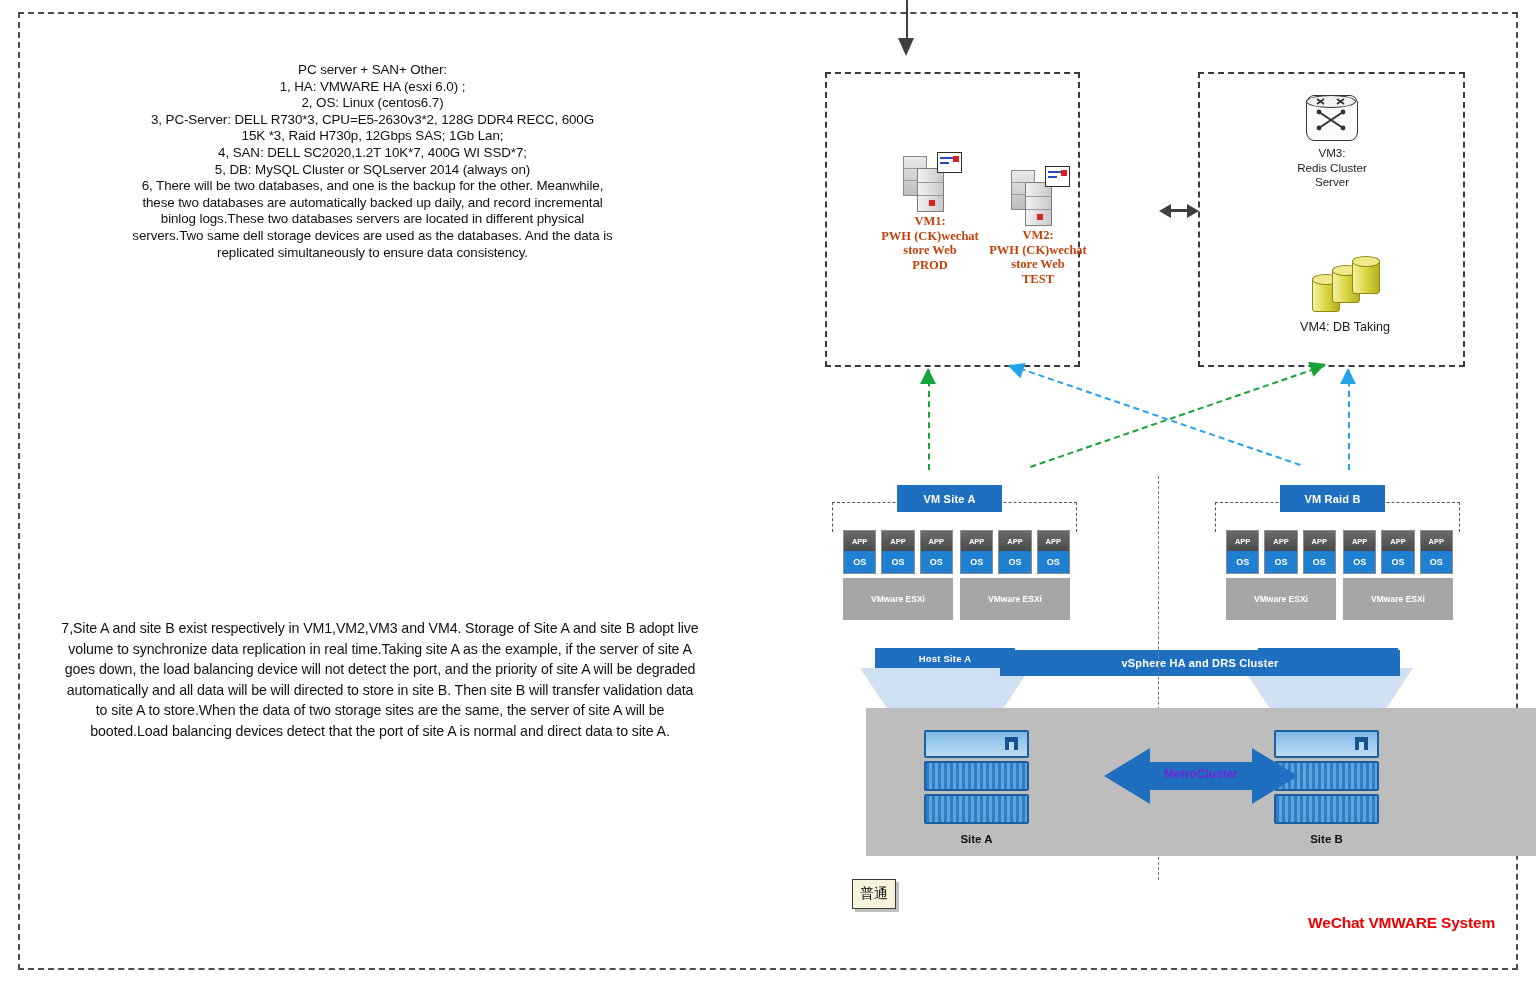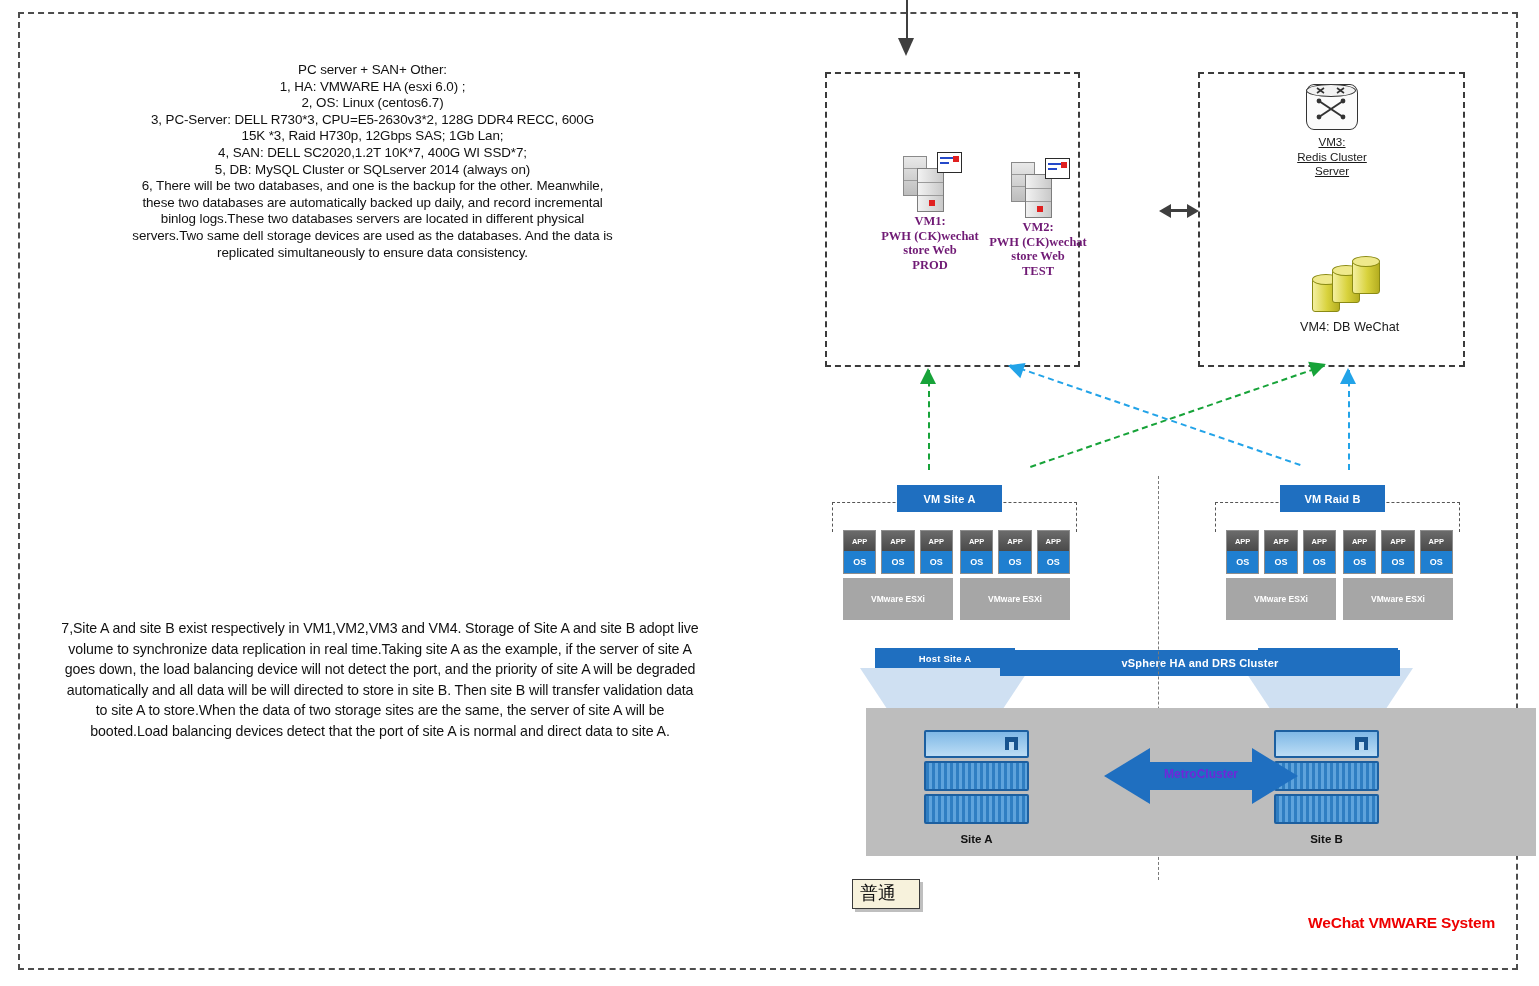--- a/index.html
+++ b/index.html
@@ -36,39 +36,39 @@
   #vm-link-arrow{position:absolute;left:1160px;top:204px;width:38px;height:14px;}
   #vm-link-arrow .bar{position:absolute;left:9px;top:5px;width:20px;height:3px;background:#3f3f3f;}
   #vm-link-arrow .lh{position:absolute;left:-1px;top:0px;width:0;height:0;
      border-top:7px solid transparent;border-bottom:7px solid transparent;border-right:12px solid #3f3f3f;}
   #vm-link-arrow .rh{position:absolute;right:-1px;top:0px;width:0;height:0;
      border-top:7px solid transparent;border-bottom:7px solid transparent;border-left:12px solid #3f3f3f;}
 
   
   .vm-node{position:absolute;text-align:center;width:120px;}
   #vm1-node{left:870px;top:150px;}
-  #vm2-node{left:978px;top:156px;}
+  #vm2-node{left:978px;top:164px;}
   .vm-label{font-family:"Liberation Serif",serif;font-weight:bold;font-size:12.5px;
-            line-height:14.6px;color:#701a75;margin-top:4px;white-space:pre-line;}
+            line-height:14.6px;color:#c2410c;margin-top:4px;white-space:pre-line;}
   .server-icon{position:relative;width:62px;height:60px;margin:0 auto;}
   .server-icon .backbox{position:absolute;left:4px;top:6px;width:22px;height:38px;
       background:linear-gradient(#e9e9e9,#bdbdbd);border:1px solid #8a8a8a;}
   .server-icon .backbox i{position:absolute;left:0;width:100%;height:1px;background:#9a9a9a;}
   .server-icon .tower{position:absolute;left:18px;top:18px;width:25px;height:42px;
       background:linear-gradient(90deg,#f2f2f2,#c9c9c9);border:1px solid #7d7d7d;}
   .server-icon .tower i{position:absolute;left:0;width:100%;height:1px;background:#9a9a9a;}
   .server-icon .dot{position:absolute;left:30px;top:50px;width:6px;height:6px;background:#e02020;}
   .server-icon .screen{position:absolute;left:38px;top:2px;width:23px;height:19px;
       background:#fff;border:1.5px solid #2b2b2b;}
   .server-icon .screen .l1{position:absolute;left:2px;top:4px;width:13px;height:2px;background:#2549c9;}
   .server-icon .screen .l2{position:absolute;left:2px;top:9px;width:9px;height:2px;background:#2549c9;}
   .server-icon .screen .rd{position:absolute;right:2px;top:3px;width:6px;height:6px;background:#e02020;}
 
   
-  #vm3-node{position:absolute;left:1272px;top:84px;width:120px;text-align:center;text-decoration:underline;}
+  #vm3-node{position:absolute;left:1272px;top:95px;width:120px;text-align:center;}
   .redis-icon{position:relative;width:52px;height:46px;margin:0 auto;}
   .redis-icon .cyl{position:absolute;left:0;top:0;width:50px;height:44px;
       border:1.6px solid #333;border-radius:8px/9px;background:#fbfbfb;}
   .redis-icon .cap{position:absolute;left:0px;top:0px;width:50px;height:13px;
       border:1.6px solid #333;border-radius:50%;background:#f2f2f2;box-sizing:border-box;}
   .vm3-label{font-family:"Liberation Sans",sans-serif;font-size:11.6px;line-height:14.6px;
       color:#1a1a1a;margin-top:5px;white-space:pre-line;}
 
   
   #vm4-node{position:absolute;left:1300px;top:256px;width:180px;}
@@ -147,22 +147,22 @@
       border-top:28px solid transparent;border-bottom:28px solid transparent;border-right:46px solid #1f6fc0;}
   #metro-arrow .rh{position:absolute;right:0;top:0;width:0;height:0;
       border-top:28px solid transparent;border-bottom:28px solid transparent;border-left:46px solid #1f6fc0;}
   #metro-arrow .lbl{position:absolute;left:0;top:19px;width:194px;text-align:center;
       color:#6d28d9;font-size:12px;font-weight:bold;}
 
   #center-divider{position:absolute;left:1158px;top:476px;width:0;height:404px;
       border-left:1.6px dashed #7a7a7a;}
 
   
-  #tooltip-putong{position:absolute;left:852px;top:879px;padding:3px 23px 5px 7px;
-      background:#f7f2dc;border:1px solid #3a3a3a;font-size:18px;line-height:20px;
+  #tooltip-putong{position:absolute;left:852px;top:879px;padding:3px 7px 5px 7px;
+      background:#f7f2dc;border:1px solid #3a3a3a;font-size:14px;line-height:20px;
       color:#111;box-shadow:3px 3px 0 rgba(0,0,0,.25);
       font-family:"DejaVu Sans",sans-serif;}
   #footer-title{position:absolute;left:1495px;top:914px;transform:translateX(-100%);
       color:#ee0000;font-weight:bold;font-size:15.5px;letter-spacing:-.2px;
       white-space:nowrap;}
 </style>
 </head>
 <body>
 
 <div id="outer-frame"></div>
@@ -276,21 +276,21 @@
     <div class="dbcyl" id="dbc1">
         <div class="top"></div>
       </div>
     <div class="dbcyl" id="dbc2">
         <div class="top"></div>
       </div>
     <div class="dbcyl" id="dbc3">
         <div class="top"></div>
       </div>
   </div>
-  <div class="vm4-label">VM4:  DB WeChat</div>
+  <div class="vm4-label">VM4:  DB Taking</div>
 </div>
 
 <div class="darrow c-green" style="left:928px;top:470px;width:100px;transform:rotate(-90deg);">
   <div class="line"></div>
     <div class="tip"></div>
   </div>
 
 <div class="darrow c-blue" style="left:1348px;top:470px;width:100px;transform:rotate(-90deg);">
   <div class="line"></div>
     <div class="tip"></div>

